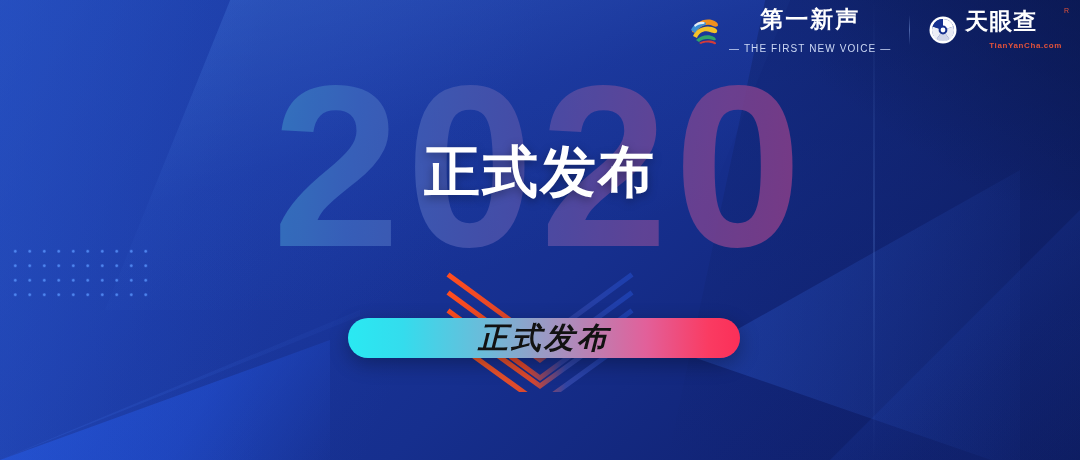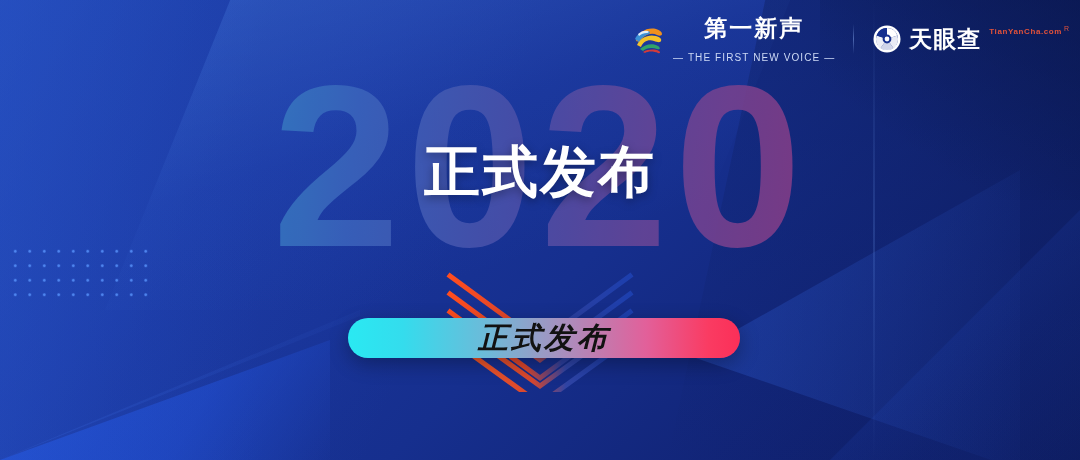--- a/index.html
+++ b/index.html
@@ -146,21 +146,21 @@
     color:#121212;
     font-size:30px;
     font-weight:bold;
     letter-spacing:3px;
     font-family:"Liberation Sans", "DejaVu Sans", sans-serif;
   }
 
   
   .logos {
     position:absolute;
-    right:18px; top:16px;
+    right:18px; top:7px;
     display:flex; align-items:center; gap:18px;
   }
   .logo-unit { display:flex; align-items:center; gap:7px; }
 
   .fnv-mark { width:34px; height:34px; position:relative; flex:0 0 auto; }
   .fnv-text-wrap { display:flex; flex-direction:column; align-items:center; gap:1px; }
   .fnv-cn {
     color:#ffffff; font-size:23px; font-weight:bold; letter-spacing:2px;
     line-height:24px; font-family:"Liberation Sans","DejaVu Sans",sans-serif;
   }
@@ -168,28 +168,28 @@
     color:#cdd9f5; font-size:10px; letter-spacing:1.1px; line-height:9px;
     white-space:nowrap; font-family:"Liberation Sans","DejaVu Sans",sans-serif;margin-top:12px;
   }
 
   .divider {
     width:1px; height:30px;
     background:linear-gradient(180deg, rgba(150,185,255,0), rgba(150,185,255,.45), rgba(150,185,255,0));
   }
 
   .tyc-mark { width:30px; height:30px; flex:0 0 auto; }
-  .tyc-text-wrap { display:flex; flex-direction:row; align-items:flex-start; gap:8px; position:relative; }
+  .tyc-text-wrap { display:flex; flex-direction:column; align-items:flex-start; gap:8px; position:relative; }
   .tyc-cn {
     color:#ffffff; font-size:23px; font-weight:bold; letter-spacing:1px;
     line-height:24px; font-family:"Liberation Sans","DejaVu Sans",sans-serif;
   }
   .tyc-en {
     color:#e2523a; font-size:8px; font-weight:bold; letter-spacing:.6px;
-    line-height:10px; white-space:nowrap; font-family:"Liberation Sans","DejaVu Sans",sans-serif;
+    line-height:10px; white-space:nowrap; font-family:"Liberation Sans","DejaVu Sans",sans-serif;margin-left:24px;
   }
   .tyc-r {
     position:absolute; right:-7px; top:-2px;
     color:#e2523a; font-size:7px; line-height:7px;
   }
 </style>
 </head>
 <body>
 
 <div class="banner">

